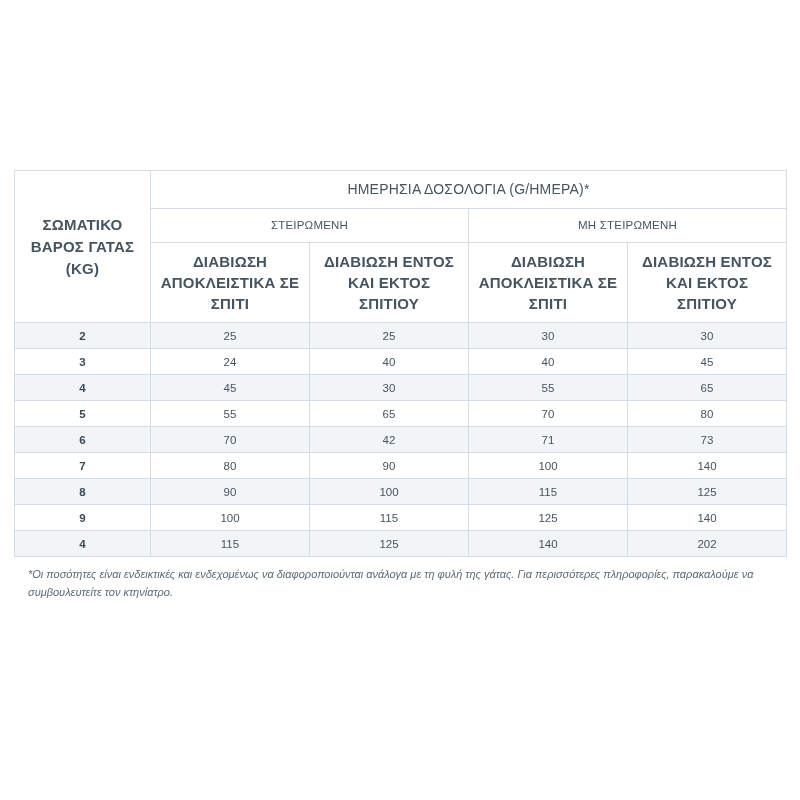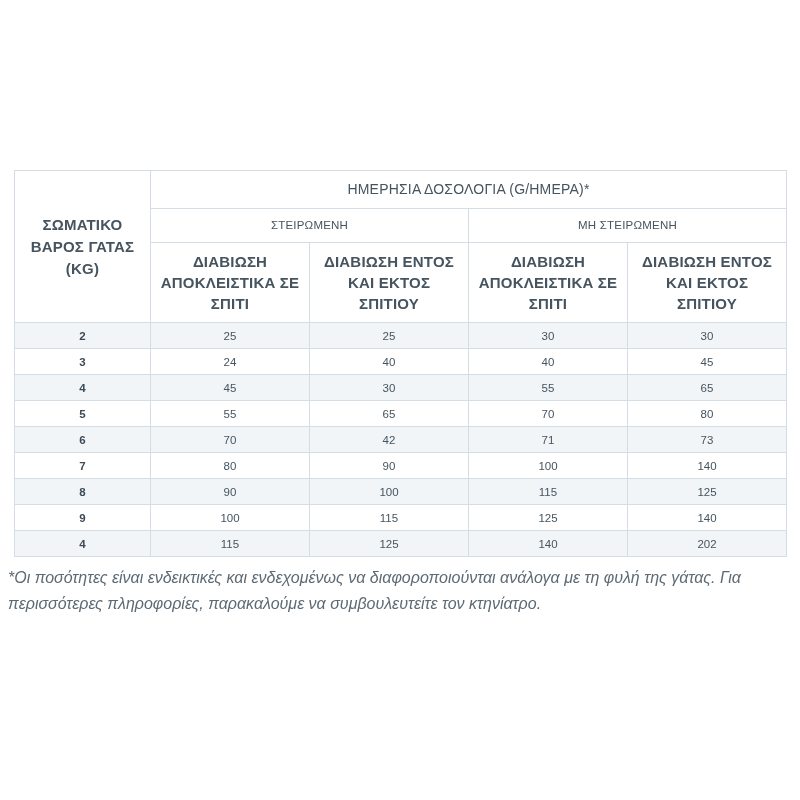--- a/index.html
+++ b/index.html
@@ -85,24 +85,24 @@
     color: #3d4a55;
   }
   tbody tr.alt td {
     background: #f1f5f8;
   }
   tbody tr.plain td {
     background: #ffffff;
   }
   .footnote {
     position: absolute;
-    left: 8px;
+    left: 28px;
     top: 565px;
     width: 760px;
-    font-size: 16px;
+    font-size: 11px;
     font-style: italic;
     line-height: 1.65;
     color: #5d6a74;
   }
 </style>
 </head>
 <body>
 
 <div class="sheet">
 

